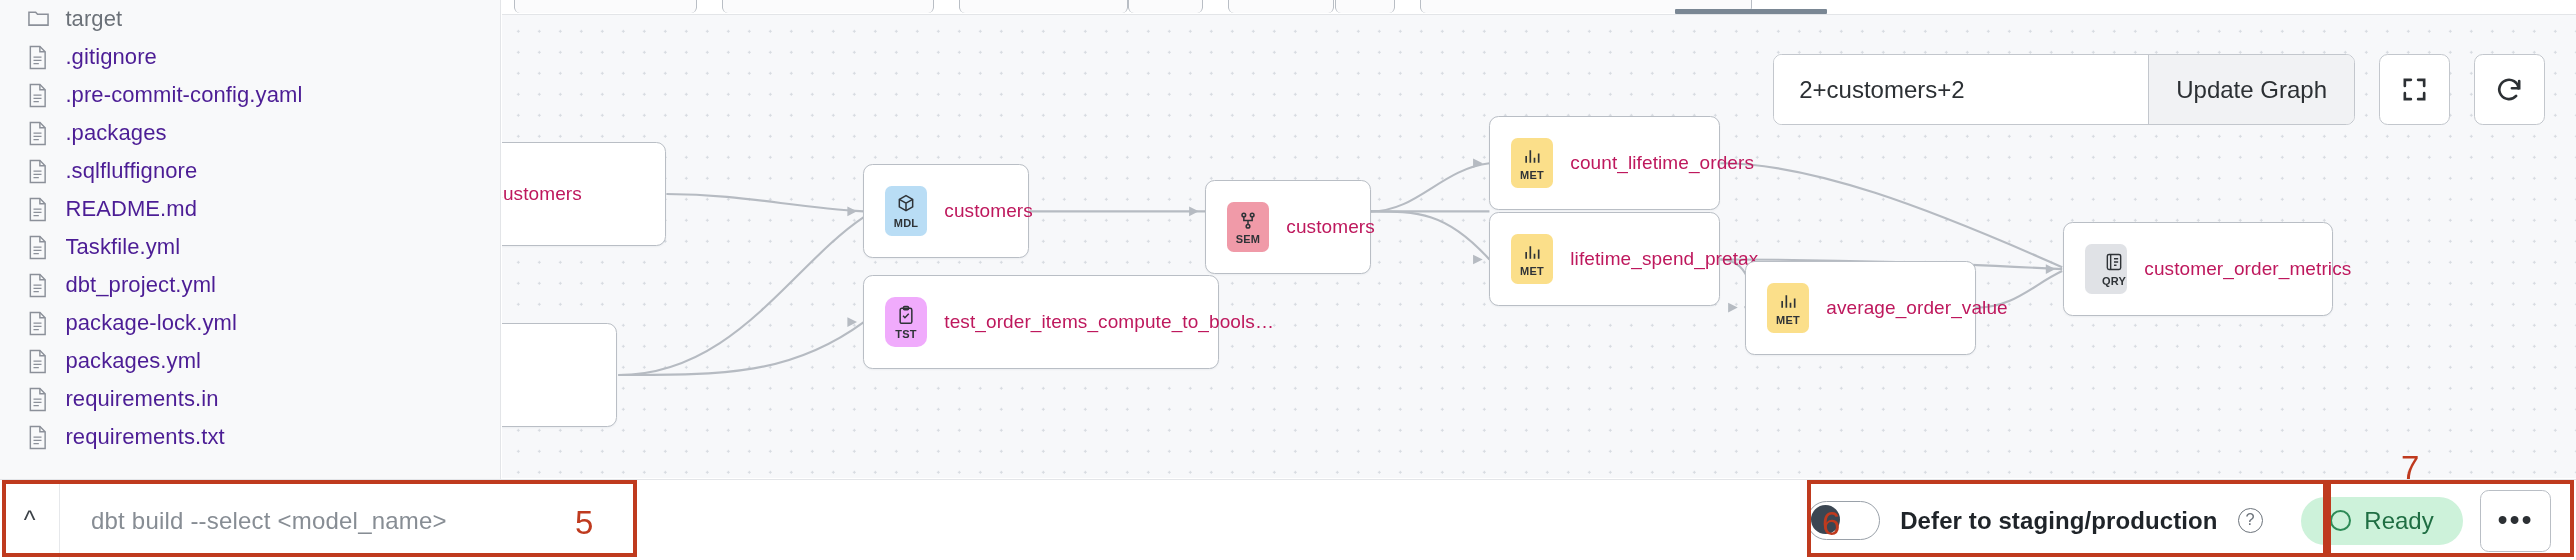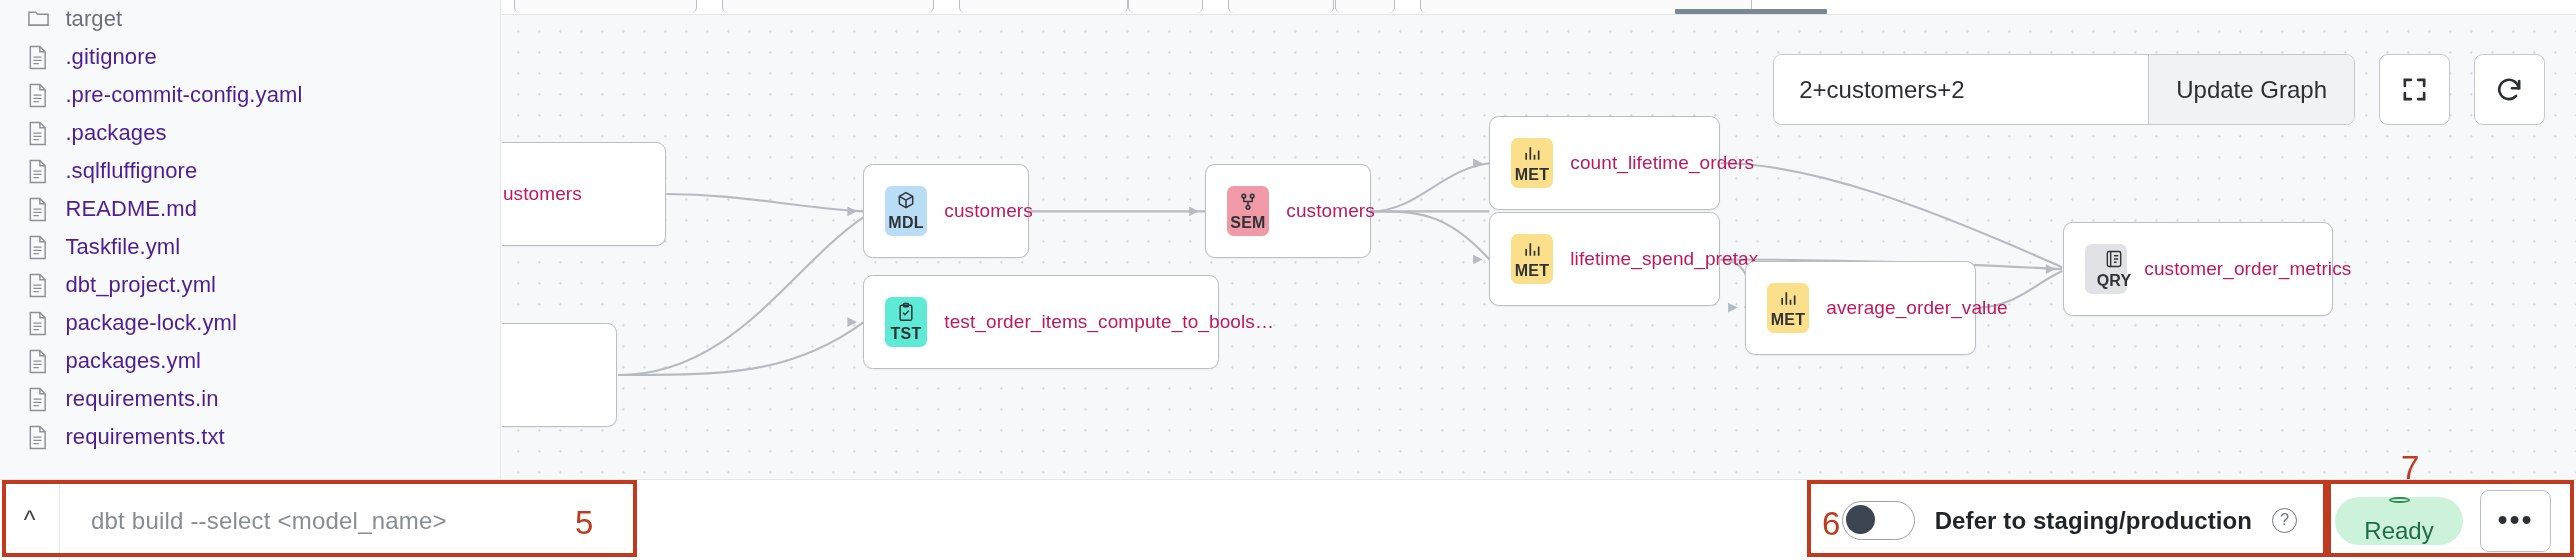--- a/index.html
+++ b/index.html
@@ -86,24 +86,24 @@
     white-space: nowrap;
   }
   .node .badge {
     width: 42px; height: 50px;
     border-radius: 6.7px;
     display: flex; flex-direction: column;
     align-items: center; justify-content: center;
     gap: 1px; flex: 0 0 42px;
   }
   .node .badge .glyph { font-size: 18.3px; line-height: 16.4px; color: #2f3337; }
-  .node .badge .bcode { font-size: 16px; font-weight: 700; letter-spacing: 0.2px; color: #2f3337; }
+  .node .badge .bcode { font-size: 11px; font-weight: 700; letter-spacing: 0.2px; color: #2f3337; }
   .badge.mdl { background: #b9ddf5; }
   .badge.sem { background: #f09aa8; }
-  .badge.tst { background: #5eead4; }
+  .badge.tst { background: #f0abfc; border-radius: 10px; }
   .badge.met { background: #fbdf8a; }
   .badge.qry { background: #e0e2e6; padding-left: 16px; }
   .node .nlabel { font-size: 19px; color: #be185d; letter-spacing: 0.1px; }
   .node.plain { padding: 0 21px; }
 
   
   #graph-toolbar {
     position: absolute; right: 31px; top: 54px;
     display: flex; align-items: center; gap: 24px;
     z-index: 20;
@@ -172,21 +172,20 @@
     width: 25px; height: 25px; border-radius: 50%;
     border: 1.9px solid #6d747c; color: #6d747c;
     font-size: 16.4px; line-height: 21px; text-align: center;
     cursor: pointer; flex: 0 0 25px;
   }
   #ready-badge {
     display: flex; align-items: center; gap: 13.5px;
     background: #cdf2da; border-radius: 29px;
     height: 48px; padding: 0 29px; margin-left: 17.3px;
     cursor: pointer;
-    flex-direction: column;
   }
   #ready-badge .dot {
     width: 21px; height: 21px; border-radius: 50%;
     border: 2.4px solid #2e8b57;
   }
   #ready-badge .rtxt { font-size: 24px; color: #1f6e43; font-weight: 400; }
   #more-btn {
     width: 71px; height: 62px; margin-left: 17.3px;
     border: 1.4px solid #b9bec5; border-radius: 8.7px;
     background: #ffffff; cursor: pointer;
@@ -367,21 +366,21 @@
             <div class="badge tst">
               <span class="glyph"><svg width="20" height="20" viewBox="0 0 24 24" fill="none" stroke="#2f3337" stroke-width="1.8">
                   <rect x="5" y="4" width="14" height="18" rx="2"></rect>
                   <rect x="9" y="1.8" width="6" height="4" rx="1.2"></rect>
                   <path d="M8.5 13l2.2 2.2 4.6-4.8"></path>
                 </svg></span>
               <span class="bcode">TST</span>
             </div>
             <span class="nlabel">test_order_items_compute_to_bools…</span>
           </div>
-          <div class="node" style="left: 703px; top: 149px; width: 166px; height: 94px;">
+          <div class="node" style="left: 703px; top: 165px; width: 166px; height: 94px;">
             <div class="badge sem">
               <span class="glyph"><svg width="20" height="20" viewBox="0 0 24 24" fill="none" stroke="#2f3337" stroke-width="1.8">
                   <circle cx="7" cy="6" r="2.2"></circle>
                   <circle cx="17" cy="6" r="2.2"></circle>
                   <path d="M7 8.2v4.3h10V8.2M12 12.5v5"></path>
                   <circle cx="12" cy="19.5" r="2.2"></circle>
                 </svg></span>
               <span class="bcode">SEM</span>
             </div>
             <span class="nlabel">customers</span>

